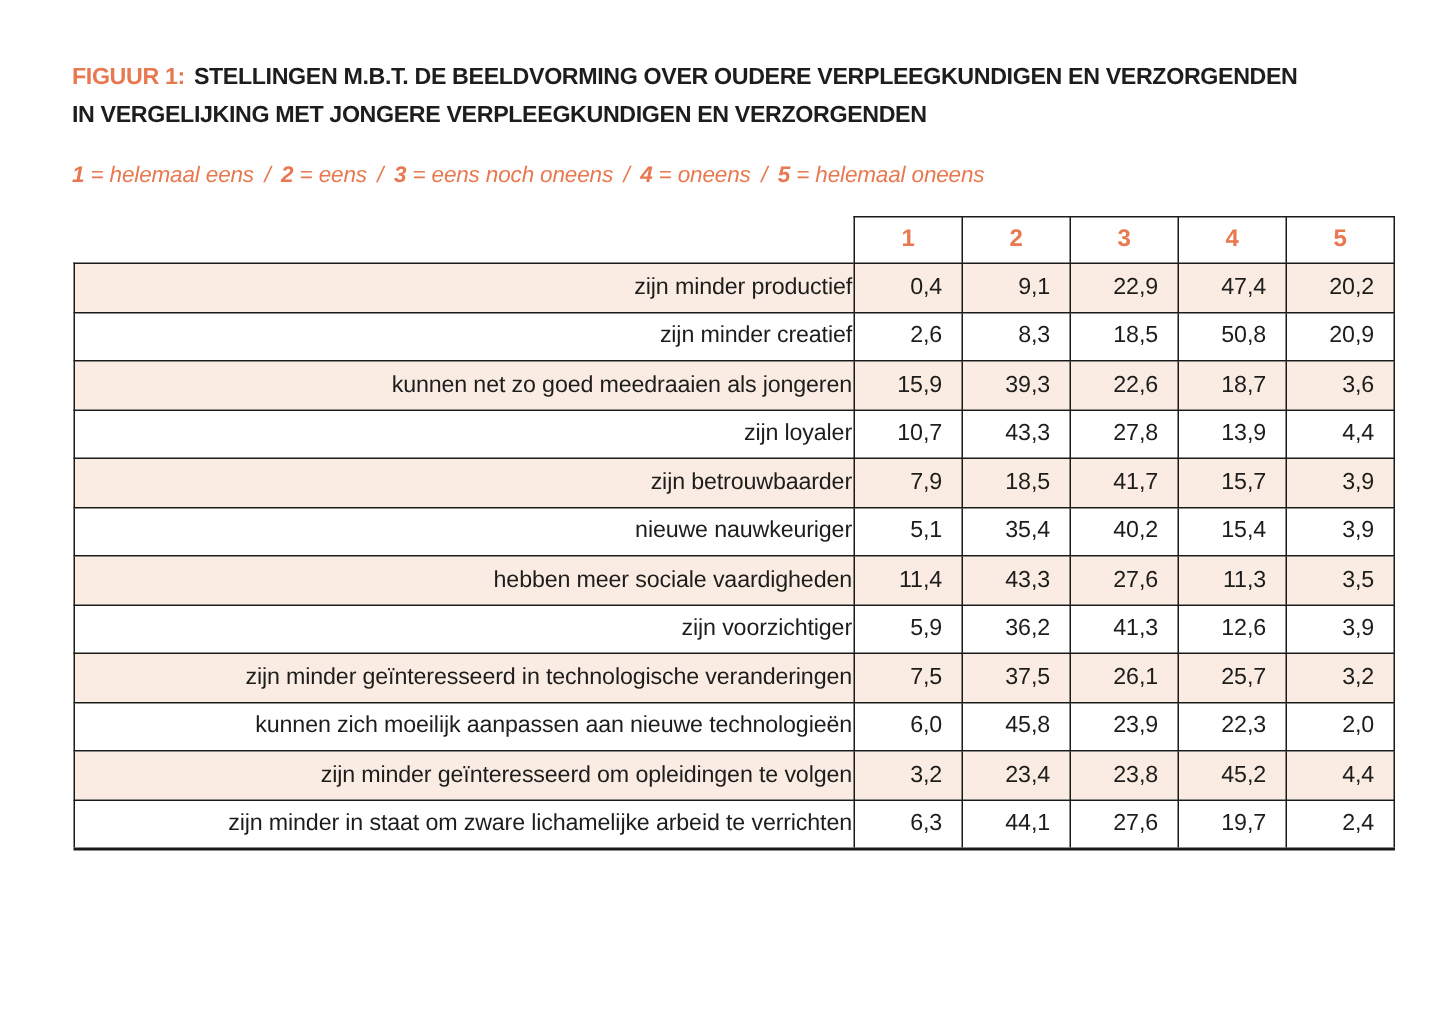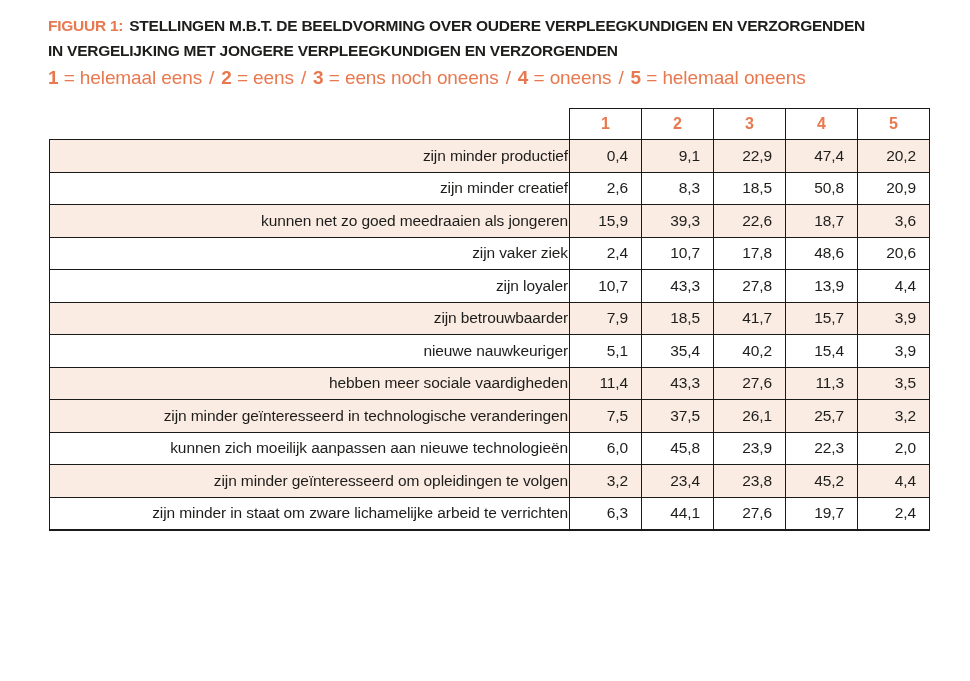--- a/index.html
+++ b/index.html
@@ -9,37 +9,38 @@
     --border: #1A1A18;
   }
   * { box-sizing: border-box; }
   html, body {
     margin: 0; padding: 0;
     width: 970px; height: 681px;
     background: #ffffff;
     font-family: "Liberation Sans", sans-serif;
     color: var(--text);
   }
-  .page { padding: 13px 40px 0 48px; }
+  .page { padding: 39px 40px 0 48px; }
 
   .title-line {
     font-weight: bold;
     font-size: 15.5px;
     line-height: 25px;
     letter-spacing: -0.25px;
     white-space: nowrap;
   }
   .fig-label { color: var(--accent); margin-right: 6px; }
 
   .legend {
-    margin-top: 4px;
-    font-size: 19px;
+    margin-top: 19px;
+    font-size: 15px;
     letter-spacing: -0.1px;
     color: var(--accent);
     white-space: nowrap;
+    font-style: italic;
   }
   .legend-num { font-weight: bold; }
   .legend-sep { padding: 0 7px; }
 
   table.data-table {
     border-collapse: collapse;
     table-layout: fixed;
     width: 880px;
     margin-top: 19px;
     margin-left: 1px;
@@ -120,28 +121,20 @@
         </tr>
         <tr class="alt">
           <td class="row-label">kunnen net zo goed meedraaien als jongeren</td>
           <td class="val">15,9</td>
           <td class="val">39,3</td>
           <td class="val">22,6</td>
           <td class="val">18,7</td>
           <td class="val">3,6</td>
         </tr>
         <tr>
-          <td class="row-label">zijn vaker ziek</td>
-          <td class="val">2,4</td>
-          <td class="val">10,7</td>
-          <td class="val">17,8</td>
-          <td class="val">48,6</td>
-          <td class="val">20,6</td>
-        </tr>
-        <tr>
           <td class="row-label">zijn loyaler</td>
           <td class="val">10,7</td>
           <td class="val">43,3</td>
           <td class="val">27,8</td>
           <td class="val">13,9</td>
           <td class="val">4,4</td>
         </tr>
         <tr class="alt">
           <td class="row-label">zijn betrouwbaarder</td>
           <td class="val">7,9</td>
@@ -159,20 +152,28 @@
           <td class="val">3,9</td>
         </tr>
         <tr class="alt">
           <td class="row-label">hebben meer sociale vaardigheden</td>
           <td class="val">11,4</td>
           <td class="val">43,3</td>
           <td class="val">27,6</td>
           <td class="val">11,3</td>
           <td class="val">3,5</td>
         </tr>
+        <tr>
+          <td class="row-label">zijn voorzichtiger</td>
+          <td class="val">5,9</td>
+          <td class="val">36,2</td>
+          <td class="val">41,3</td>
+          <td class="val">12,6</td>
+          <td class="val">3,9</td>
+        </tr>
         <tr class="alt">
           <td class="row-label">zijn minder geïnteresseerd in technologische veranderingen</td>
           <td class="val">7,5</td>
           <td class="val">37,5</td>
           <td class="val">26,1</td>
           <td class="val">25,7</td>
           <td class="val">3,2</td>
         </tr>
         <tr>
           <td class="row-label">kunnen zich moeilijk aanpassen aan nieuwe technologieën</td>

